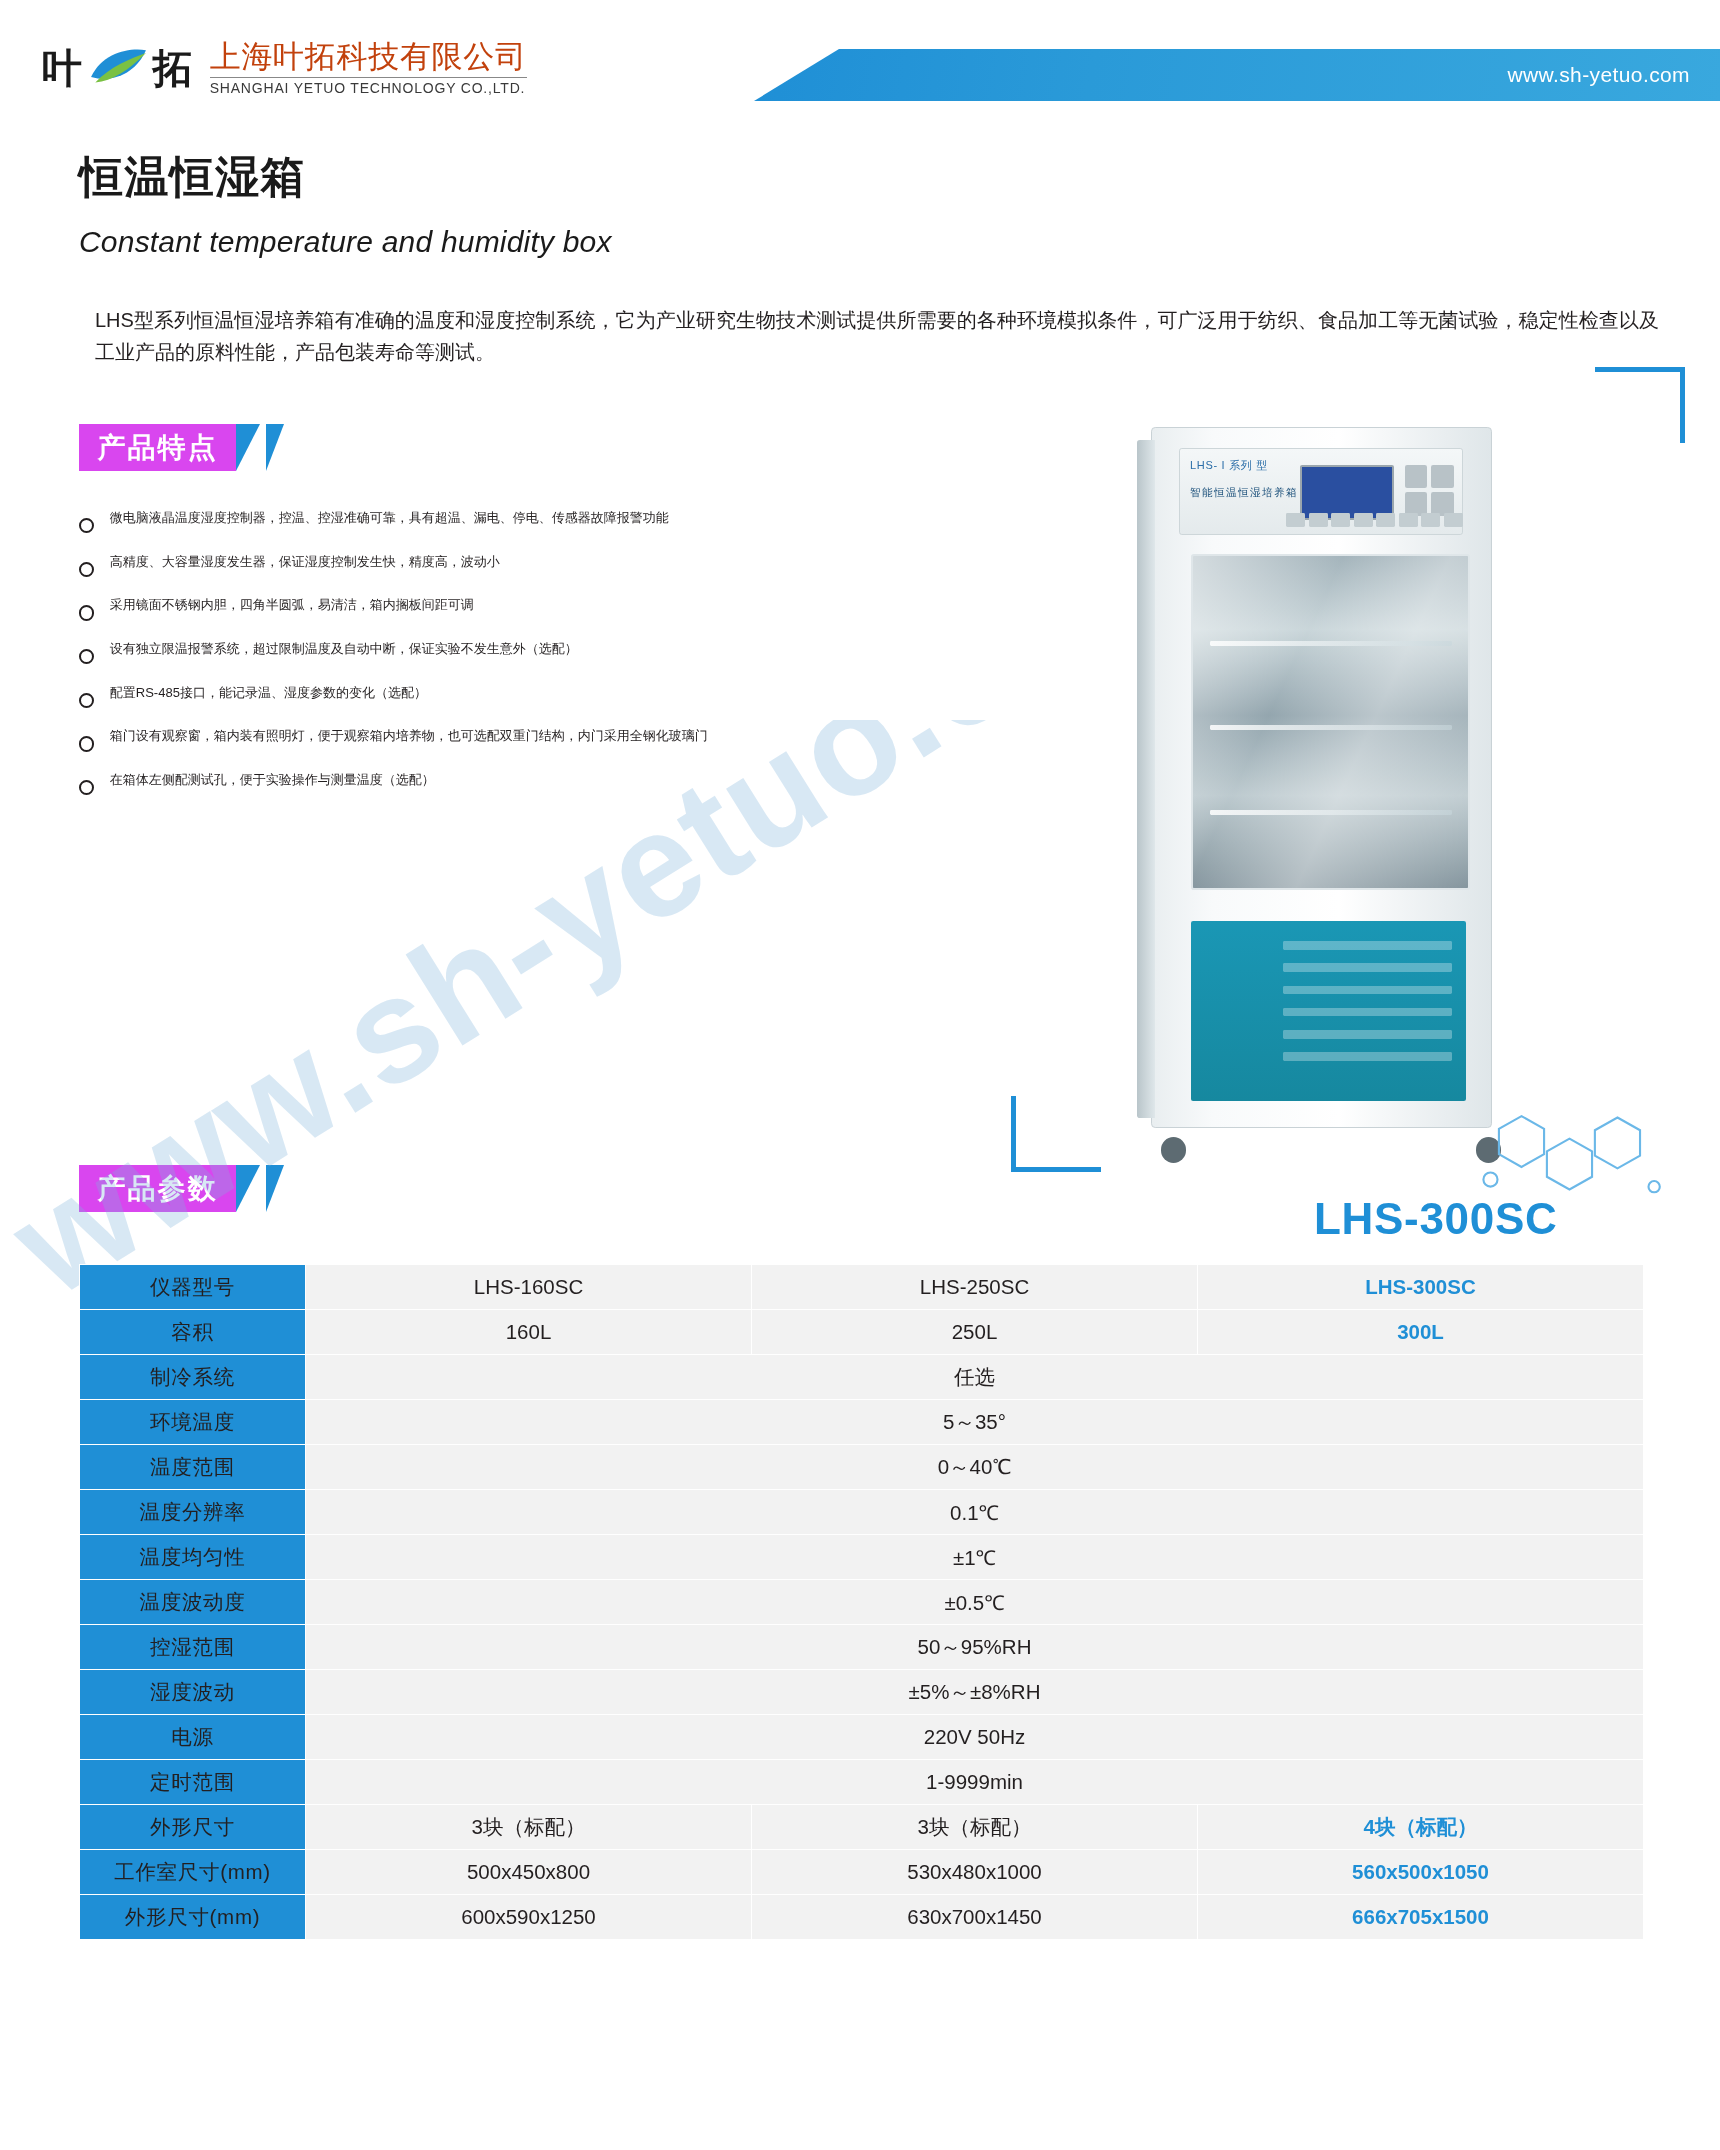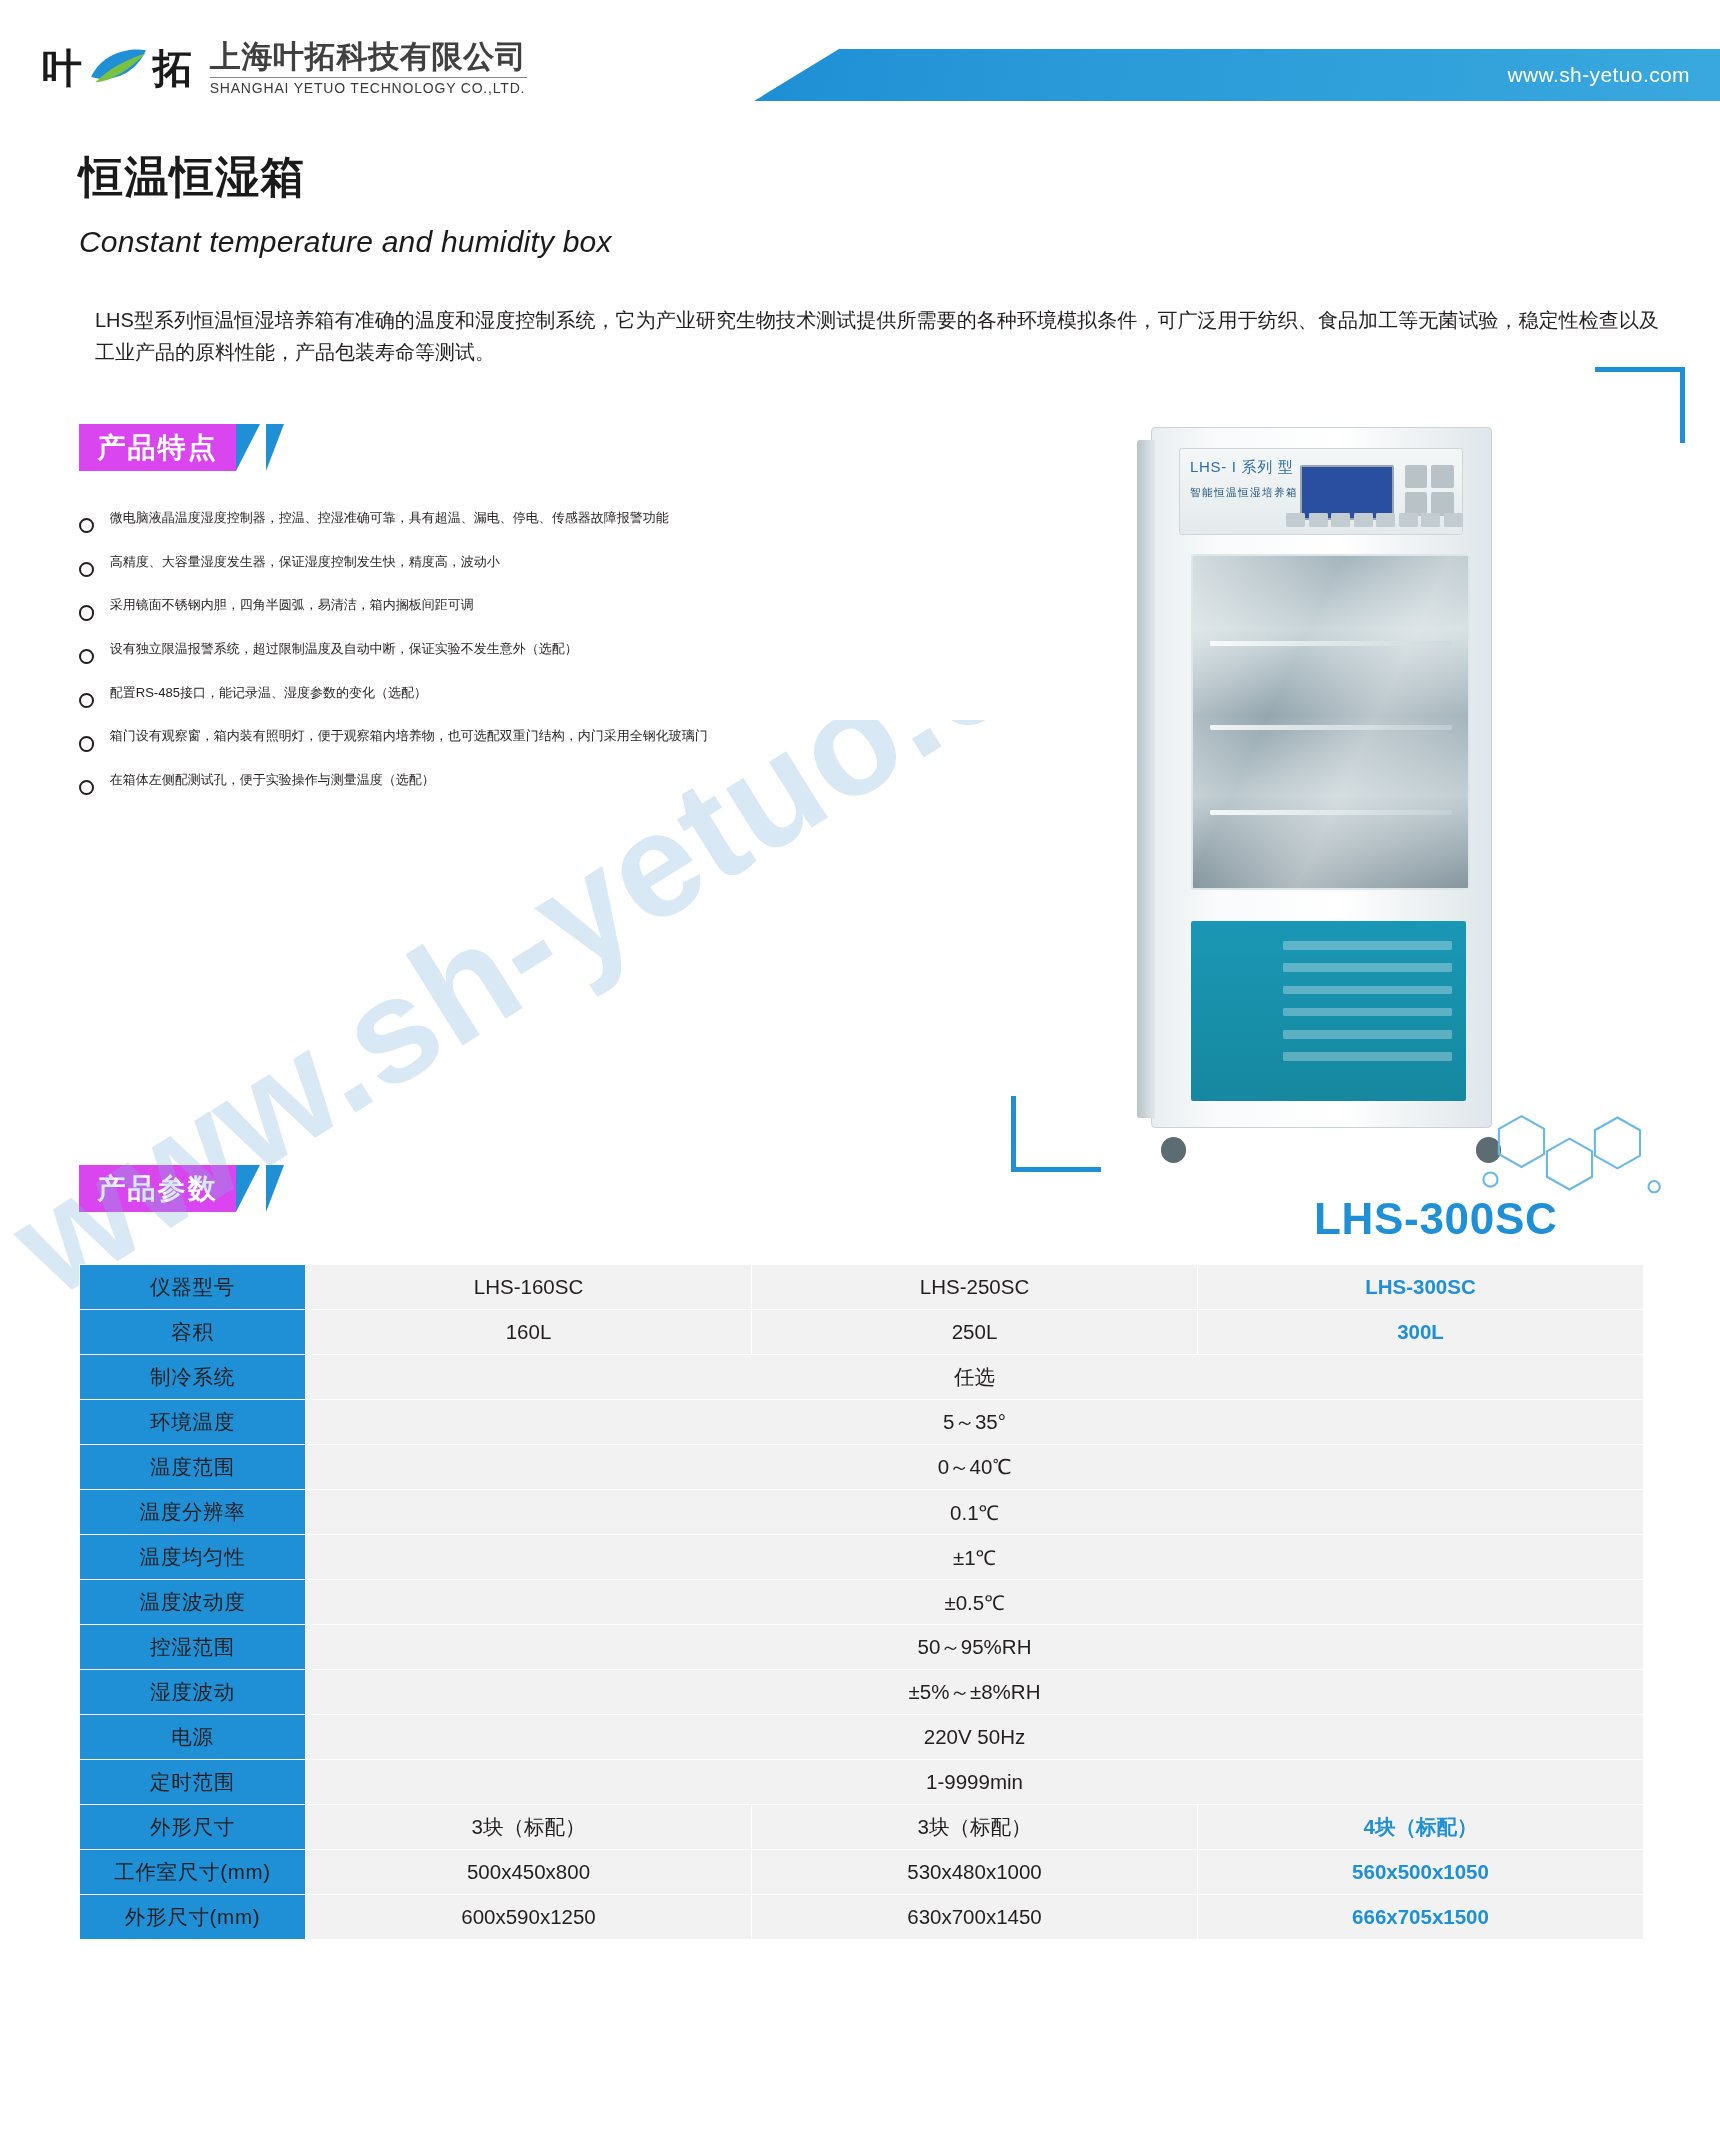--- a/index.html
+++ b/index.html
@@ -40,22 +40,22 @@
     width: 61px; height: 45px;
     margin: 0 4.2px;
     position: relative;
   }
   .logo-texts {
     margin-left: 15.5px;
     line-height: 1.05;
   }
   .logo-cn {
     font-size: 31px;
-    font-weight: bold;
-    color: #404040;
+    font-weight: normal;
+    color: #c2410c;
     letter-spacing: 0.7px;
   }
   .logo-en {
     font-size: 14px;
     letter-spacing: 0.8px;
     color: #3a3a3a;
     border-top: 1.4px solid #888;
     padding-top: 3.5px;
     margin-top: 3.5px;
   }
@@ -209,21 +209,21 @@
     position: absolute;
     left: 42px; top: 21px;
     width: 282px; height: 85px;
     background: linear-gradient(180deg,#f4f7f8,#e4eaec);
     border: 0.7px solid #cdd6d9;
     border-radius: 2.8px;
   }
   .m-brand {
     position: absolute;
     left: 10px; top: 8.5px;
-    font-size: 15px;
+    font-size: 11px;
     color: #2b6ea8;
     letter-spacing: 0.7px;
   }
   .m-brand2 {
     position: absolute;
     left: 10px; top: 37px;
     font-size: 10.6px;
     color: #1a4f7a;
     letter-spacing: 1.4px;
   }

